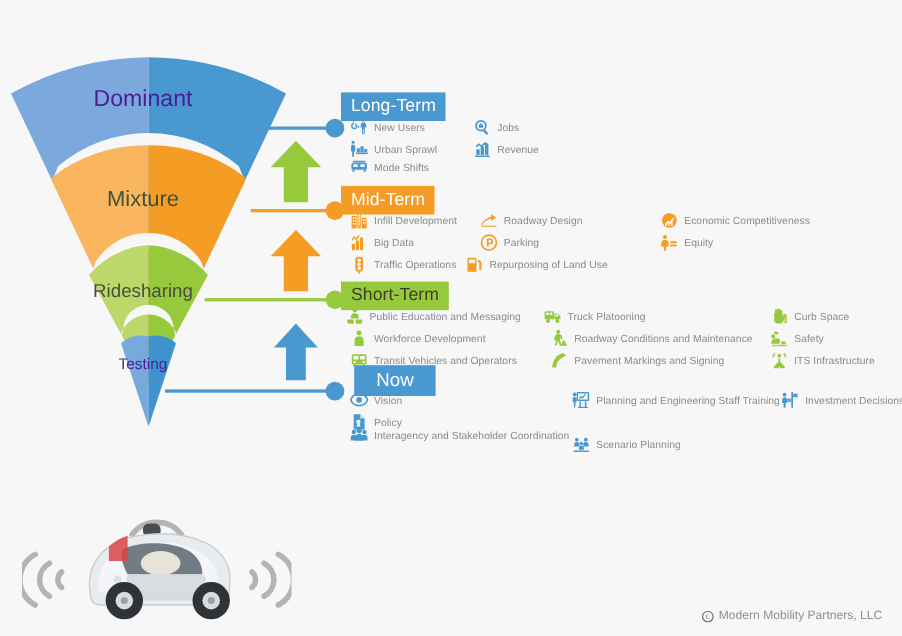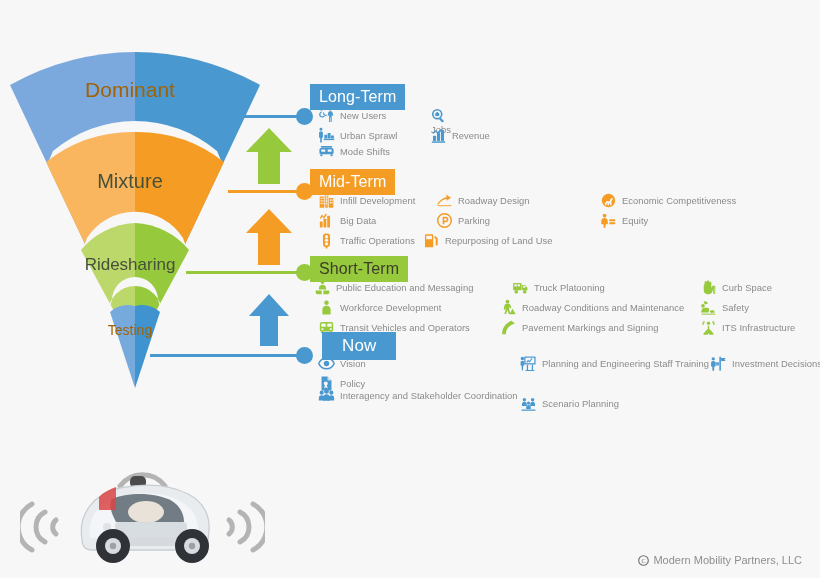--- a/index.html
+++ b/index.html
@@ -11,21 +11,21 @@
     position:relative;
     overflow:hidden;
     -webkit-font-smoothing:antialiased;
   }
   #stage{position:absolute;left:0;top:0;width:820px;height:578px;}
 
   
   .funnel-svg{position:absolute;left:0;top:40px;width:300px;height:370px;}
   .funnel-label{
     position:absolute;
-    color:#a16207;
+    color:#4c1d95;
     font-weight:400;
     text-align:center;
     pointer-events:none;
     white-space:nowrap;
   }
   #lbl-dominant{left:0;top:78px;width:260px;font-size:21px;}
   #lbl-mixture{left:0;top:170px;width:260px;font-size:20px;color:#45503a;}
   #lbl-rideshare{left:0;top:255px;width:260px;font-size:17px;color:#45503a;}
   #lbl-testing{left:0;top:322px;width:260px;font-size:14px;}
 
@@ -205,21 +205,21 @@
                 <rect x="2" y="7" width="20" height="9" rx="2.4"></rect>
                 <rect x="4" y="4.4" width="16" height="2.4" rx="1.1"></rect>
                 <rect x="4.6" y="9" width="5.6" height="3.4" rx="0.7" fill="#f7f7f7"></rect>
                 <rect x="13.6" y="9" width="5.6" height="3.4" rx="0.7" fill="#f7f7f7"></rect>
                 <rect x="3.2" y="16" width="3.2" height="2.6" rx="1"></rect>
                 <rect x="17.6" y="16" width="3.2" height="2.6" rx="1"></rect>
               </svg>
             </span>
             <span class="tx">Mode Shifts</span>
           </div>
-          <div class="item" style="left: 120px; top: 0px; flex-direction: column;">
+          <div class="item" style="left: 120px; top: 0px;">
             <span class="ic">
               <svg width="17" height="17" viewBox="0 0 24 24" fill="#4a98d0">
                 <circle cx="10.2" cy="10.2" r="7.4"></circle>
                 <circle cx="10.2" cy="10.2" r="5.1" fill="#f7f7f7"></circle>
                 <rect x="7.4" y="8.6" width="5.6" height="4.2" rx="0.6"></rect>
                 <rect x="8.9" y="7.2" width="2.6" height="1.6" rx="0.5"></rect>
                 <rect x="14.6" y="14.6" width="7.6" height="3.2" rx="1.6" transform="rotate(45 14.6 14.6)"></rect>
               </svg>
             </span>
             <span class="tx">Jobs</span>
@@ -373,21 +373,21 @@
                 <rect x="4.6" y="6.4" width="6.4" height="4.6" rx="0.8" fill="#f7f7f7"></rect>
                 <rect x="13" y="6.4" width="6.4" height="4.6" rx="0.8" fill="#f7f7f7"></rect>
                 <rect x="4.6" y="13" width="3" height="2.4" rx="0.7" fill="#f7f7f7"></rect>
                 <rect x="16.4" y="13" width="3" height="2.4" rx="0.7" fill="#f7f7f7"></rect>
                 <rect x="4" y="17.2" width="3.4" height="2.8" rx="1.1"></rect>
                 <rect x="16.6" y="17.2" width="3.4" height="2.8" rx="1.1"></rect>
               </svg>
             </span>
             <span class="tx">Transit Vehicles and Operators</span>
           </div>
-          <div class="item" style="left: 202px; top: 0px;">
+          <div class="item" style="left: 184px; top: 0px;">
             <span class="ic">
               <svg width="17" height="17" viewBox="0 0 24 24" fill="#97c93d">
                 <rect x="1.6" y="5.6" width="12" height="10.4" rx="1.5"></rect>
                 <path d="M14.2 8.4h4.2l3.4 4v3.6h-7.6z"></path>
                 <rect x="3.4" y="7.4" width="3.4" height="3" fill="#f7f7f7"></rect>
                 <rect x="8" y="7.4" width="3.4" height="3" fill="#f7f7f7"></rect>
                 <rect x="15.6" y="9.6" width="3.4" height="2.6" fill="#f7f7f7"></rect>
                 <circle cx="6" cy="18" r="2.6"></circle>
                 <circle cx="18" cy="18" r="2.6"></circle>
               </svg>

